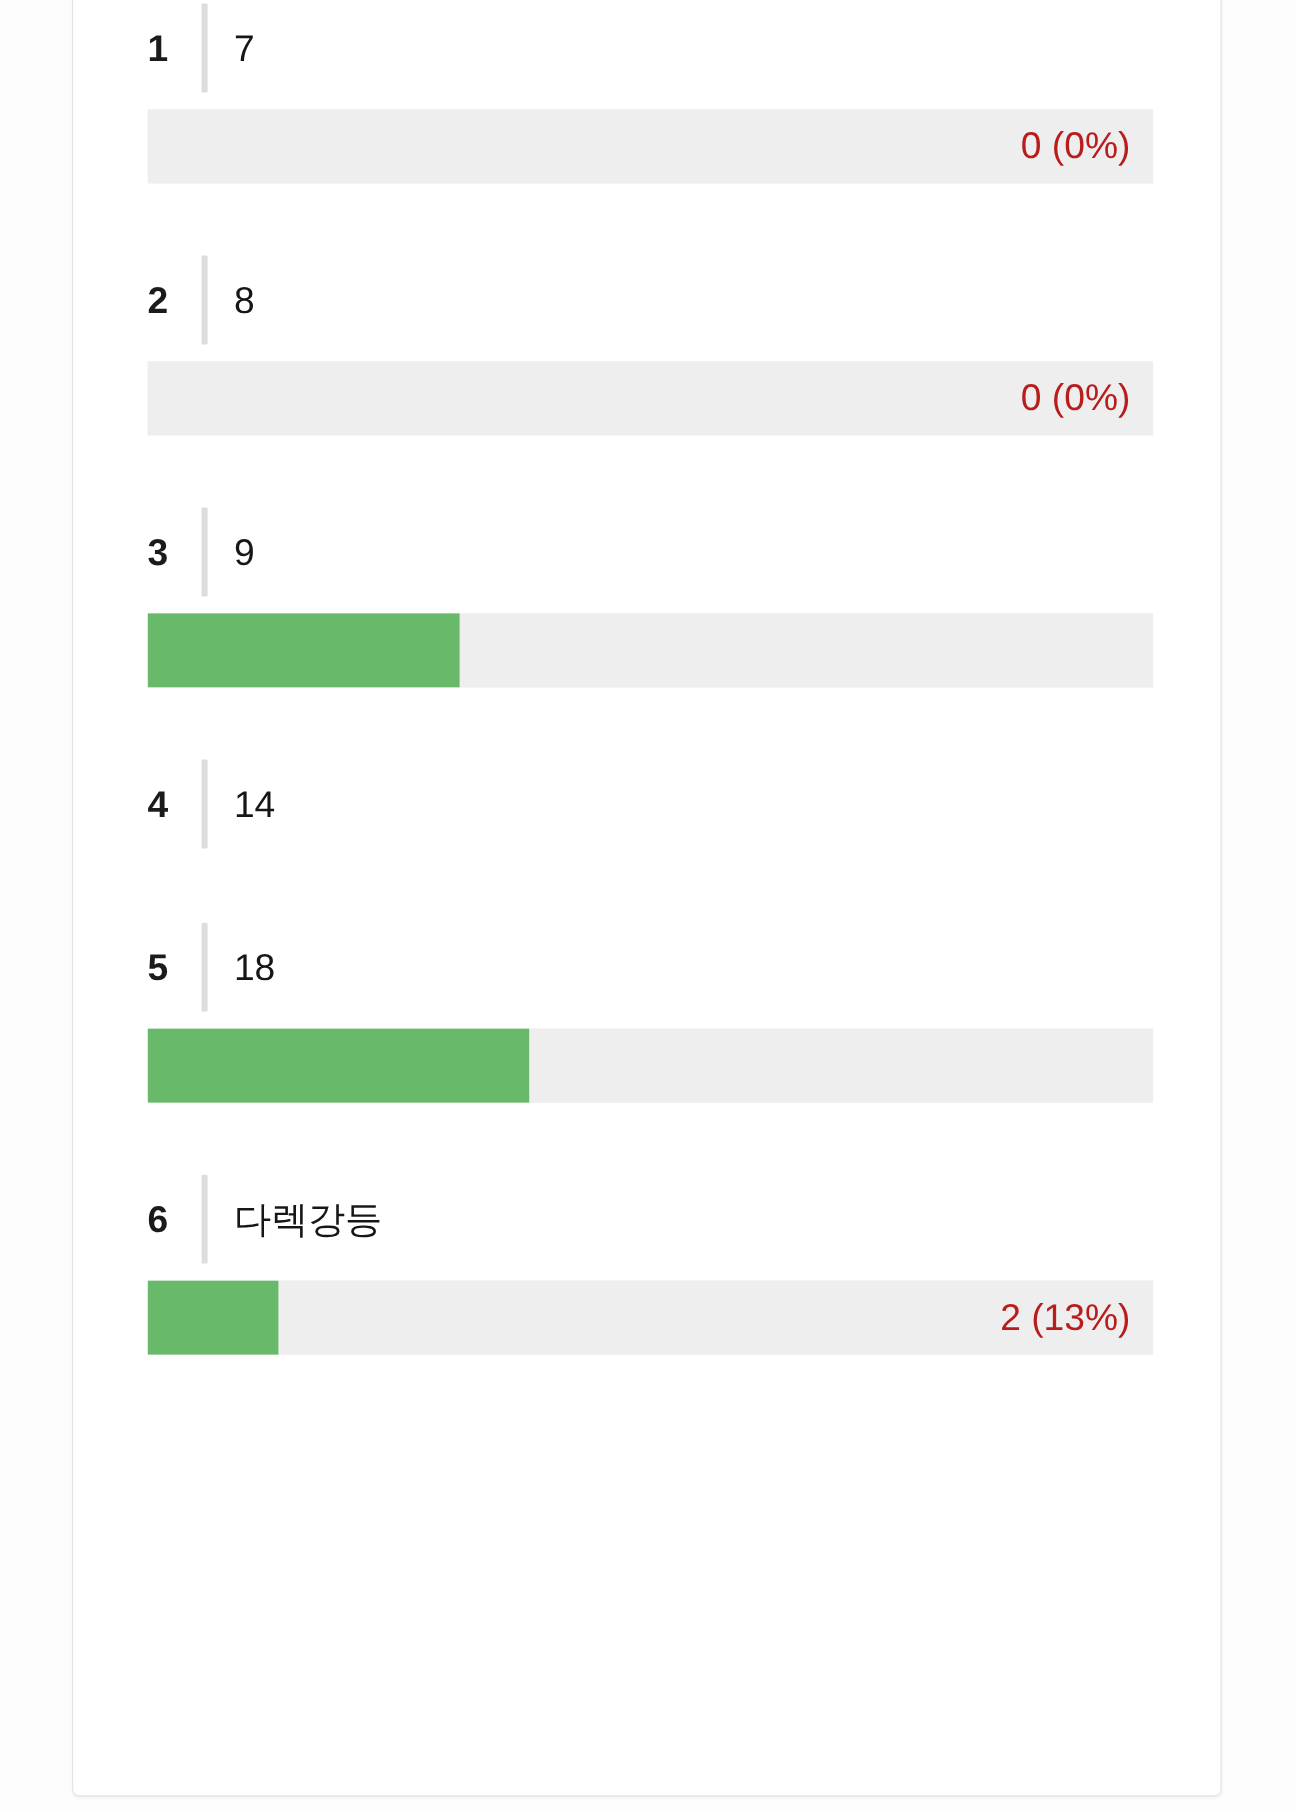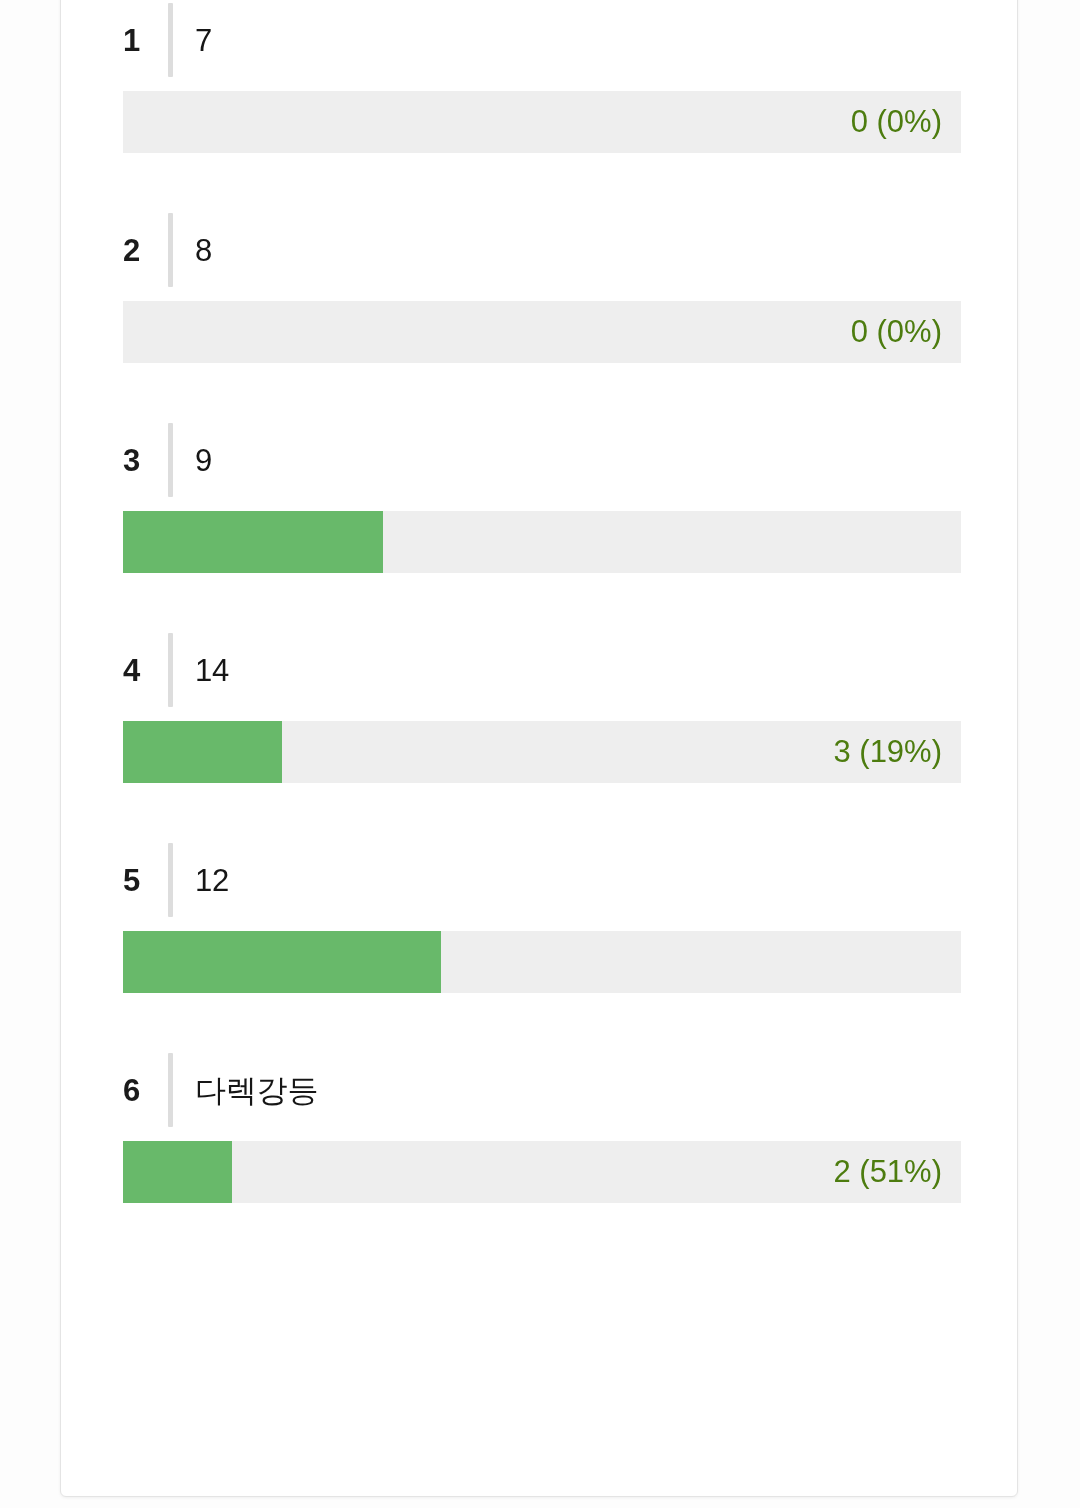--- a/index.html
+++ b/index.html
@@ -101,21 +101,21 @@
     background: #68b96a;
   }
 
   .bar-value {
     position: absolute;
     right: 19px;
     top: 0;
     height: 62px;
     line-height: 62px;
     font-size: 31px;
-    color: #4d7c0f;
+    color: #b91c1c;
     white-space: nowrap;
   }
 </style>
 </head>
 <body>
 
 <div id="poll-card">
   <div id="options-list">
 
     <div class="poll-option">
@@ -152,43 +152,39 @@
         <div class="bar-fill" style="width:31%;background:#68b96a;"></div>
       </div>
     </div>
 
     <div class="poll-option">
       <div class="option-head">
         <span class="option-rank">4</span>
         <span class="rank-divider"></span>
         <span class="option-label">14</span>
       </div>
-      <div class="bar-track">
-        <div class="bar-fill" style="width:19%;background:#68b96a;"></div>
-        <span class="bar-value">3 (19%)</span>
-      </div>
     </div>
 
     <div class="poll-option">
       <div class="option-head">
         <span class="option-rank">5</span>
         <span class="rank-divider"></span>
-        <span class="option-label">12</span>
+        <span class="option-label">18</span>
       </div>
       <div class="bar-track">
         <div class="bar-fill" style="width:38%;background:#68b96a;"></div>
       </div>
     </div>
 
     <div class="poll-option">
       <div class="option-head">
         <span class="option-rank">6</span>
         <span class="rank-divider"></span>
         <span class="option-label">다렉강등</span>
       </div>
       <div class="bar-track">
         <div class="bar-fill" style="width:13%;background:#68b96a;"></div>
-        <span class="bar-value">2 (51%)</span>
+        <span class="bar-value">2 (13%)</span>
       </div>
     </div>
 
   </div>
 </div>
 
 </body></html>

